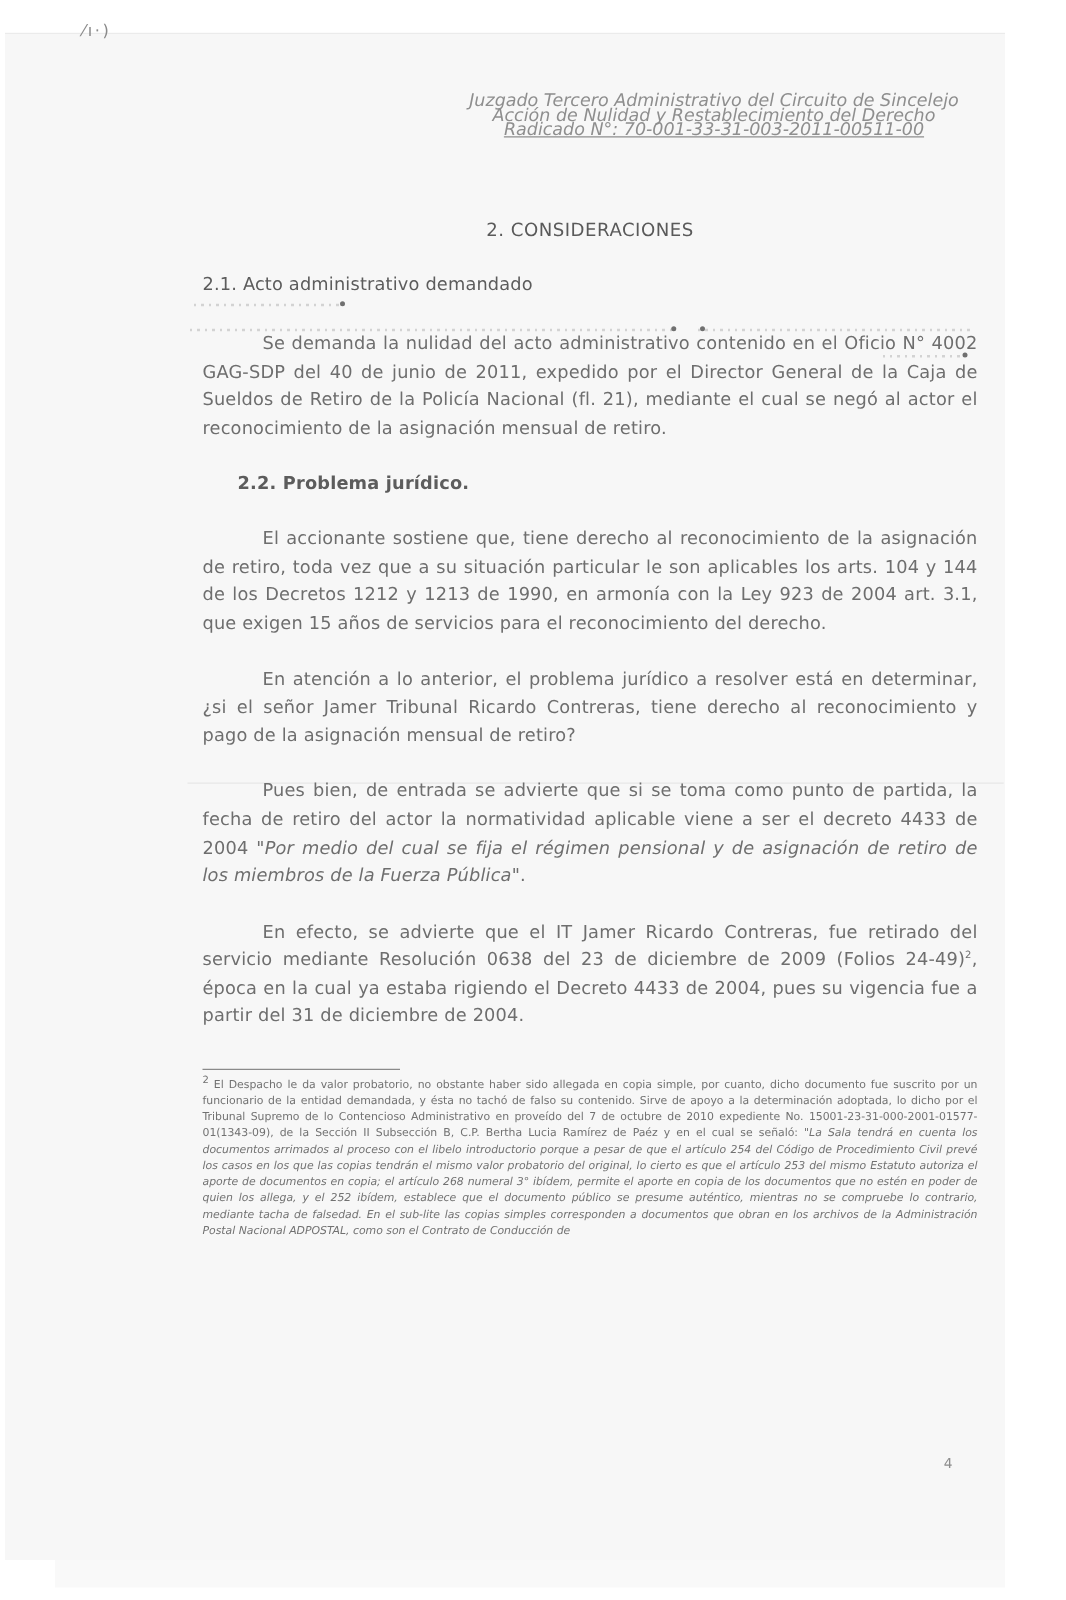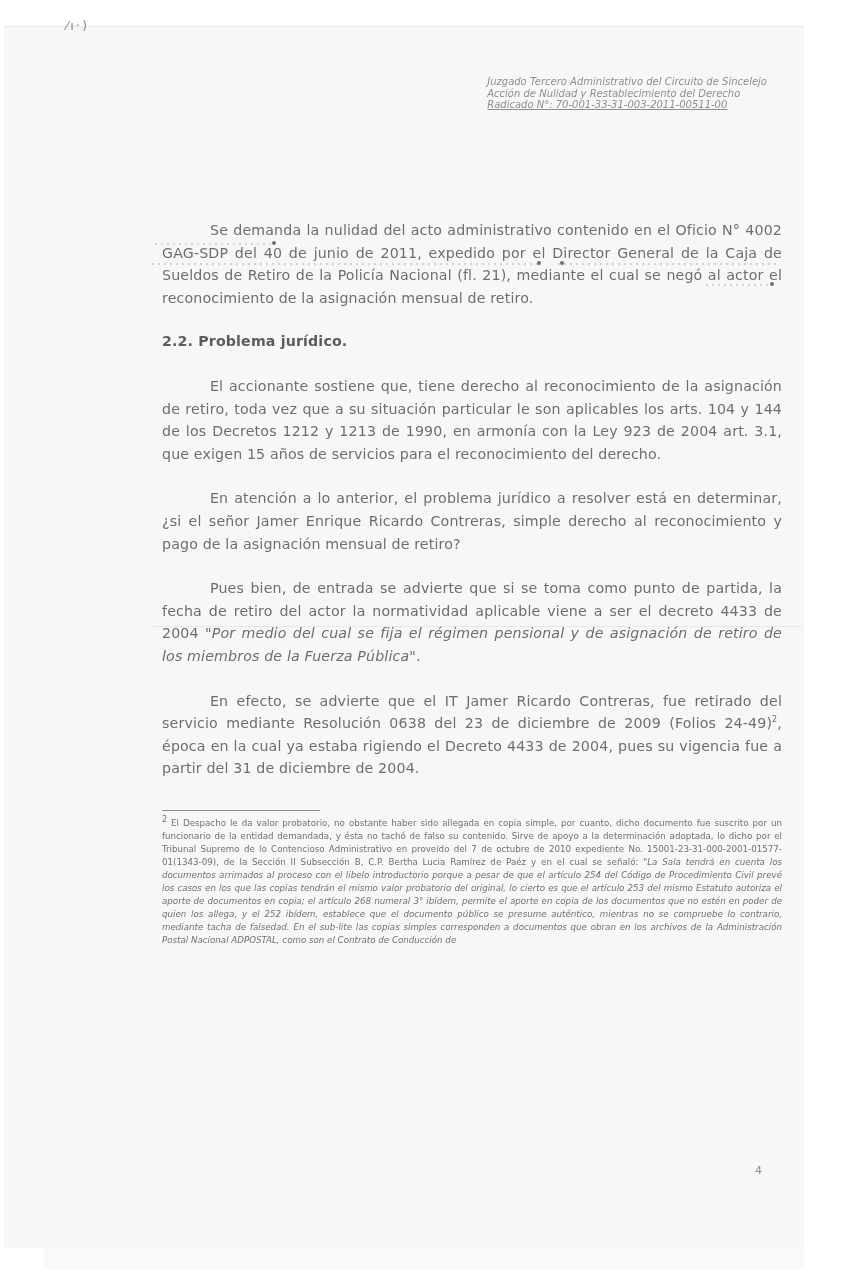--- a/index.html
+++ b/index.html
@@ -10,32 +10,32 @@
     .sheet {
       position: absolute; left: 4px; top: 26px; width: 800px; height: 1222px;
       background: #f7f7f7;
       box-shadow: inset 0 1px 0 #e8e8e8;
     }
     .sheet-lower-edge {
       position: absolute; left: 44px; top: 1248px; width: 760px; height: 22px; background: #f9f9f9;
     }
     .scan-mark { position: absolute; left: 66px; top: 18px; font-size: 13px; color: #8a8a8a; letter-spacing: 2px; }
     .header {
-      position: absolute; right: 86px; top: 76px; text-align: left;
-      font-style: italic; font-size: 10px; line-height: 11.5px; color: #8e8e8e;
+      position: absolute; right: 86px; top: 76px; text-align: center;
+      font-style: italic; font-size: 14px; line-height: 11.5px; color: #8e8e8e;
     }
     .header .radicado { text-decoration: underline; }
     .content { position: absolute; left: 162px; top: 146px; width: 620px; }
     p { margin: 0; text-align: justify; font-size: 14.2px; line-height: 22.6px; color: #6e6e6e; letter-spacing: 0.15px; }
     .indent { text-indent: 48px; }
     .strong { font-weight: bold; color: #595959; }
     sup { font-size: 8px; line-height: 0; }
     .sec-title { text-align: center; font-size: 14.5px; color: #5a5a5a; letter-spacing: 0.4px; }
     .sub-title { font-size: 14.2px; color: #5c5c5c; }
-    .sub-title.bold { font-weight: bold; }
+    .sub-title.bold { font-weight: bold; margin-left: 28px; }
     .noise { position: absolute; height: 2px; background: repeating-linear-gradient(90deg,#b5b5b5 0 2px,transparent 2px 6px); opacity: .55; }
     .dot { position: absolute; width: 4px; height: 4px; border-radius: 50%; background: #707070; }
     .footnote-rule { width: 158px; border-top: 1px solid #8a8a8a; margin: 0 0 6px 0; }
     .fn { font-size: 8.7px; line-height: 13px; color: #717171; text-align: justify; }
     .fn i { font-style: italic; }
     .page-num { position: absolute; left: 755px; top: 1164px; font-size: 11px; color: #8e8e8e; }
     .crease { position: absolute; left: 150px; right: 50px; height: 1px; background: #e8e8e8; }
   </style>
 </head>
 <body>
@@ -58,34 +58,36 @@
 <div class="noise" style="left:558px; top:263px; width:218px;"></div>
 <div class="dot" style="left:560px; top:261px;"></div>
 <div class="noise" style="left:706px; top:284px; width:66px;"></div>
 <div class="dot" style="left:770px; top:282px;"></div>
 <div class="crease" style="top:626px;"></div>
 
 <div class="content">
 
 
   <div style="height:28px"></div>
+  <p class="sec-title">2. CONSIDERACIONES</p>
 
   <div style="height:20px"></div>
+  <p class="sub-title">2.1. Acto administrativo demandado</p>
 
   <div style="height:25px"></div>
   <p class="indent">Se demanda la nulidad del acto administrativo contenido en el Oficio N° 4002 GAG-SDP del 40 de junio de 2011, expedido por el Director General de la Caja de Sueldos de Retiro de la Policía Nacional (fl. 21), mediante el cual se negó al actor el reconocimiento de la asignación mensual de retiro.</p>
 
   <div style="height:21px"></div>
   <p class="sub-title bold">2.2. Problema jurídico.</p>
 
   <div style="height:22px"></div>
   <p class="indent">El accionante sostiene que, tiene derecho al reconocimiento de la asignación de retiro, toda vez que a su situación particular le son aplicables los arts. 104 y 144 de los Decretos 1212 y 1213 de 1990, en armonía con la Ley 923 de 2004 art. 3.1, que exigen 15 años de servicios para el reconocimiento del derecho.</p>
 
   <div style="height:22px"></div>
-  <p class="indent">En atención a lo anterior, el problema jurídico a resolver está en determinar, ¿si el señor Jamer Enrique Ricardo Contreras, simple derecho al reconocimiento y pago de la asignación mensual de retiro?</p>
+  <p class="indent">En atención a lo anterior, el problema jurídico a resolver está en determinar, ¿si el señor Jamer Tribunal Ricardo Contreras, tiene derecho al reconocimiento y pago de la asignación mensual de retiro?</p>
 
   <div style="height:22px"></div>
   <p class="indent">
     <span>Pues bien, de entrada se advierte que si se toma como punto de partida, la fecha de retiro del actor la normatividad aplicable viene a ser el decreto 4433 de 2004 </span><i>"Por medio del cual se fija el régimen pensional y de asignación de retiro de los miembros de la Fuerza Pública"</i><span>.</span>
   </p>
 
   <div style="height:22px"></div>
   <p class="indent">
     <span>En efecto, se advierte que el IT Jamer Ricardo Contreras, fue retirado del servicio mediante Resolución 0638 del 23 de diciembre de 2009 (Folios 24-49)</span><sup>2</sup><span>, época en la cual ya estaba rigiendo el Decreto 4433 de 2004, pues su vigencia fue a partir del 31 de diciembre de 2004.</span>
   </p>

